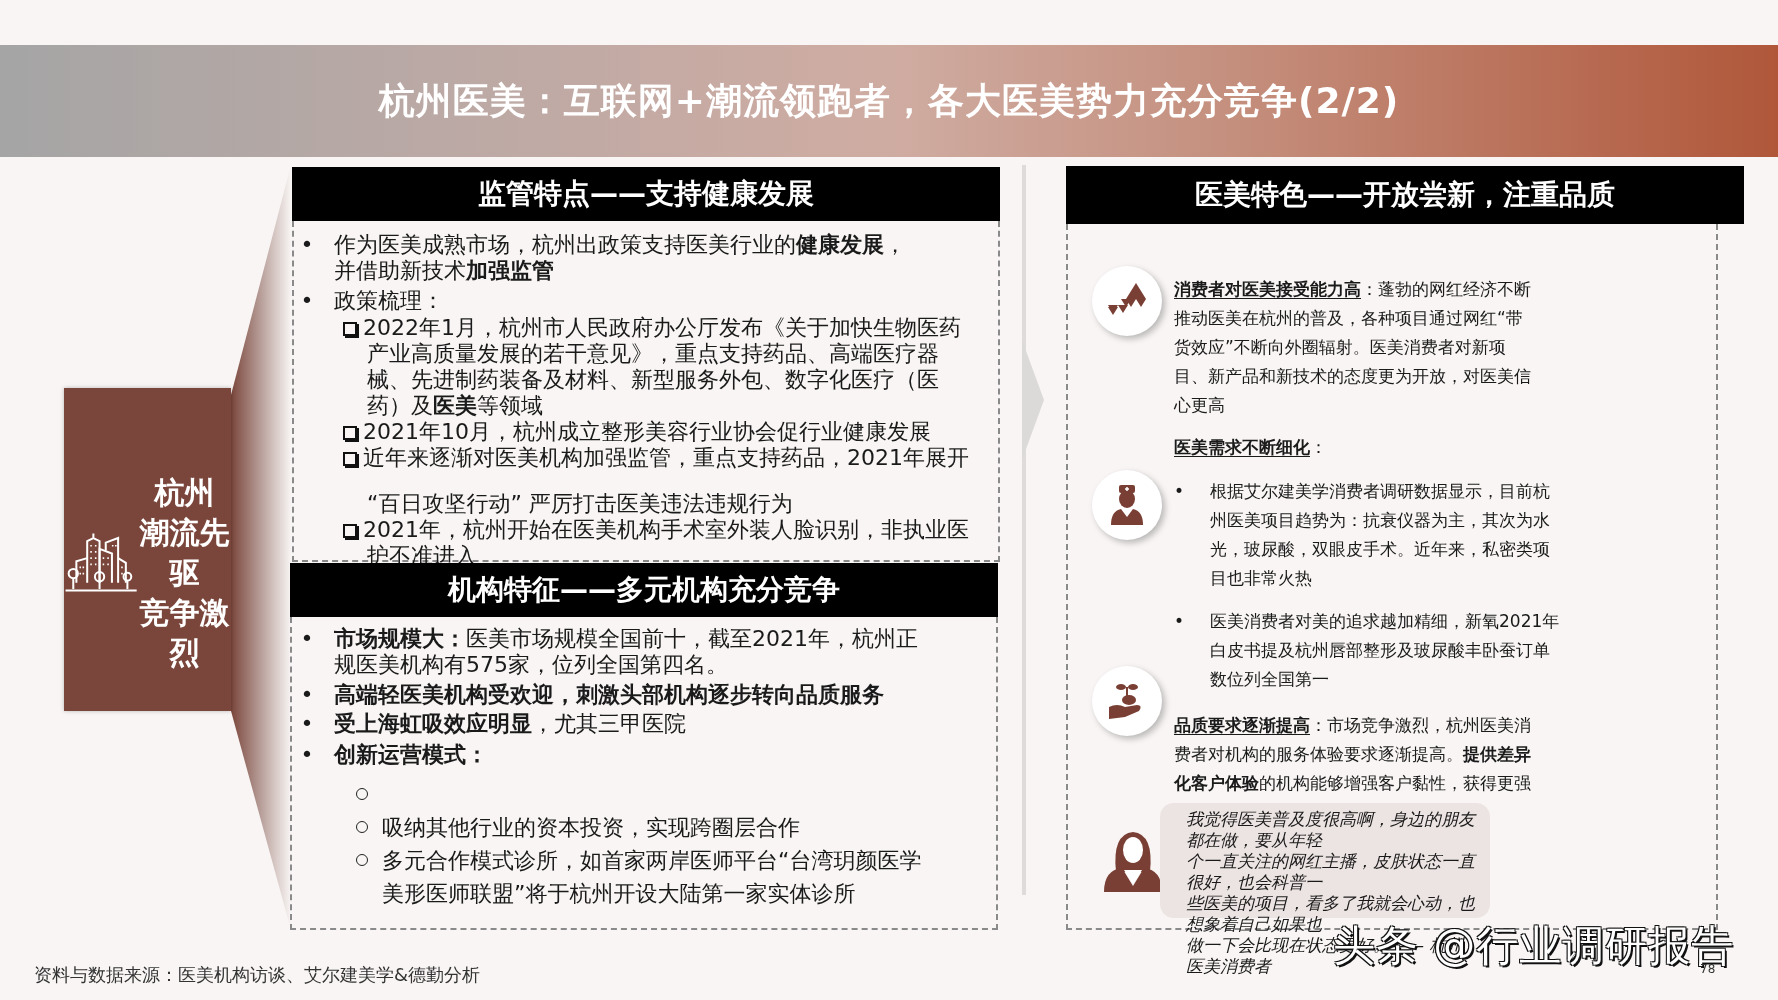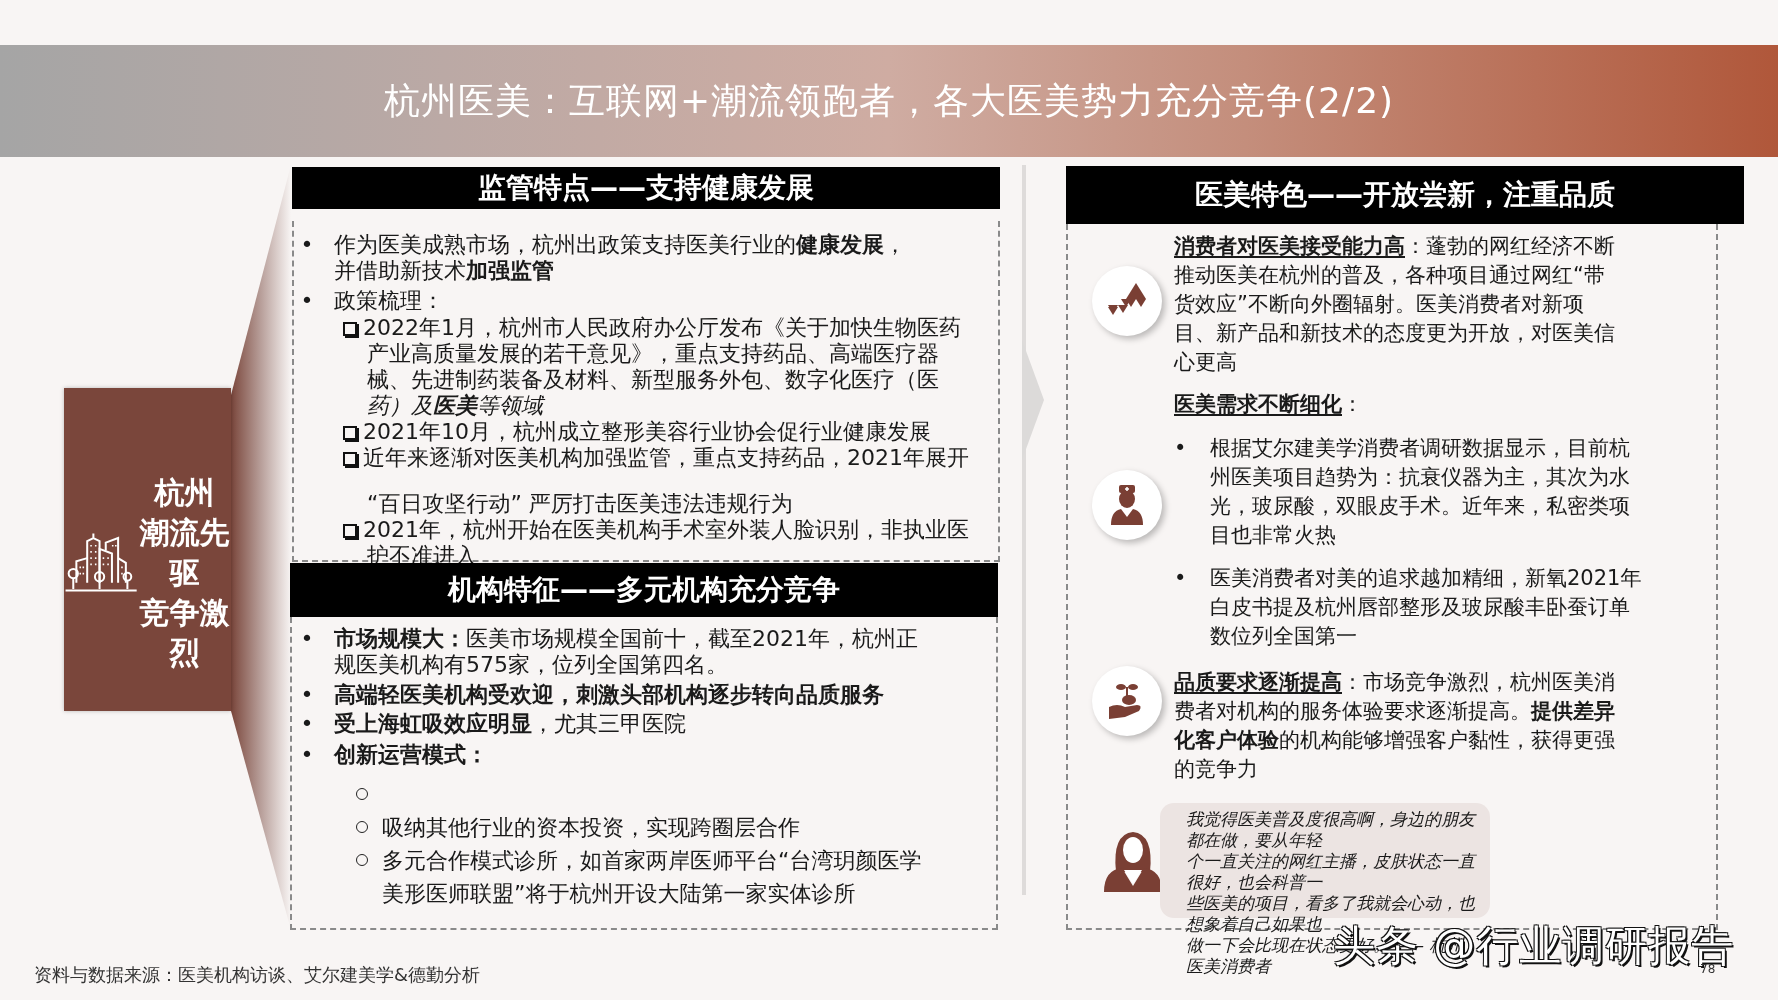--- a/index.html
+++ b/index.html
@@ -4,21 +4,21 @@
 <style>
   * { box-sizing: border-box; margin: 0; padding: 0; }
   html, body { width: 1778px; height: 1000px; background: #f8f5f4; overflow: hidden; }
   body { font-family: "DejaVu Sans", "Liberation Sans", sans-serif; color: #1a1a1a; position: relative; }
 
   .title-bar {
     position: absolute; left: 0; top: 45px; width: 1778px; height: 112px;
     background: linear-gradient(90deg, #a5a5a5 0%, #bba9a5 25%, #cfaca2 50%, #c48e7c 70%, #b0573a 100%);
     display: flex; align-items: center; justify-content: center;
   }
-  .title-bar h1 { color: #fff; font-size: 36px; font-weight: normal; letter-spacing: 1px; }
+  .title-bar h1 { color: #fff; font-size: 36px; font-weight: bold; letter-spacing: 1px; }
 
   
   .side-block {
     position: absolute; left: 64px; top: 388px; width: 167px; height: 323px;
     background: #7a463b; box-shadow: 0 0 4px rgba(0,0,0,0.25);
     display: flex; flex-direction: row; align-items: center;
   }
   .side-block .city-icon { margin-top: 24px; width: 96px; height: 90px; }
   .side-block .side-text { margin-top: 46px; color: #fff; font-weight: bold; font-size: 30px; line-height: 40px; text-align: center; }
   .funnel {
@@ -42,21 +42,21 @@
   .sq { display: inline-block; width: 14px; height: 14px; border: 2px solid #111; box-shadow: 2px 2px 0 #111; margin-right: 6px; vertical-align: -1px; }
   .circ { display: inline-block; width: 12px; height: 12px; border: 1.5px solid #222; border-radius: 50%; margin-right: 14px; vertical-align: 2px; }
 
   .divider-line { position: absolute; left: 1022px; top: 165px; width: 4px; height: 730px; background: #dedbda; }
   .divider-arrow { position: absolute; left: 1022px; top: 340px; width: 22px; height: 120px; background: #dcdad9; clip-path: polygon(0 0, 100% 50%, 0 100%); }
 
   .icon-circle {
     position: absolute; width: 70px; height: 70px; border-radius: 50%; background: #fff;
     box-shadow: 3px 3px 6px rgba(0,0,0,0.25); display: flex; align-items: center; justify-content: center;
   }
-  .rp { position: absolute; font-size: 21px; line-height: 29px; }
+  .rp { position: absolute; font-size: 17px; line-height: 29px; margin-top: 43px; }
 
   .quote-box {
     position: absolute; left: 1160px; top: 803px; width: 330px; height: 115px;
     background: #ece4e2; border-radius: 14px;
     font-style: italic; font-size: 17px; line-height: 21px; padding: 6px 10px 0 26px;
   }
   .source { position: absolute; left: 34px; top: 963px; font-size: 18px; color: #333; }
   .watermark { position: absolute; left: 1333px; top: 918px; font-size: 42px; color: #fff; letter-spacing: 1px;
     text-shadow: 2px 2px 0 #111, -1px -1px 0 #111, 1px -1px 0 #111, -1px 1px 0 #111; }
   .page-num { position: absolute; left: 1700px; top: 962px; font-size: 12px; color: #333; }
@@ -87,39 +87,39 @@
         <path d="M34 24h2M40 24h2M34 32h2M40 32h2M34 40h2M40 40h2M34 48h2M40 48h2M50 40h2M56 40h2M50 48h2M56 48h2M62 24h2M66 24h2M20 52h2M24 52h2M20 60h2M24 60h2M74 52h2M74 60h2"></path>
       </g>
   </svg>
   <div class="side-text">
     <div>杭州</div>
     <div>潮流先驱</div>
     <div>竞争激烈</div>
   </div>
 </div>
 
-<div class="panel-header" style="left:292px;top:167px;width:708px;height:42px;">监管特点——支持健康发展</div>
+<div class="panel-header" style="left:292px;top:167px;width:708px;height:54px;">监管特点——支持健康发展</div>
 <div class="panel-box" style="left:292px;top:221px;width:708px;height:341px;"></div>
 <div class="lp">
   <div class="bullet-row" style="left:280px;top:232px;">
     <span class="dot">•</span>
     <div>
       <span>作为医美成熟市场，杭州出政策支持医美行业的</span><b>健康发展</b><span>，</span><br>
       <span>并借助新技术</span><b>加强监管</b>
     </div>
   </div>
   <div class="bullet-row" style="left:280px;top:288px;">
     <span class="dot">•</span>
       <span>政策梳理：</span>
   </div>
   <div style="position:absolute;left:343px;top:315px;width:650px;">
     <div><span class="sq"></span><span>2022年1月，杭州市人民政府办公厅发布《关于加快生物医药</span></div>
     <div style="padding-left:24px;">产业高质量发展的若干意见》，重点支持药品、高端医疗器</div>
     <div style="padding-left:24px;">械、先进制药装备及材料、新型服务外包、数字化医疗（医</div>
-    <div style="padding-left:24px;font-style:italic;"><span>药）及</span><b>医美</b><span>等领域</span></div>
+    <div style="padding-left:24px;"><span>药）及</span><b>医美</b><span>等领域</span></div>
     <div><span class="sq"></span><span>2021年10月，杭州成立整形美容行业协会促行业健康发展</span></div>
     <div><span class="sq"></span><span>近年来逐渐对医美机构加强监管，重点支持药品，2021年展开</span></div>
     <div style="padding-left:24px;margin-top:20px;">“百日攻坚行动” 严厉打击医美违法违规行为</div>
     <div><span class="sq"></span><span>2021年，杭州开始在医美机构手术室外装人脸识别，非执业医</span></div>
     <div style="padding-left:24px;">护不准进入</div>
   </div>
 </div>
 
 <div class="panel-header" style="left:290px;top:563px;width:708px;height:54px;">机构特征——多元机构充分竞争</div>
 <div class="panel-box" style="left:290px;top:617px;width:708px;height:313px;"></div>

